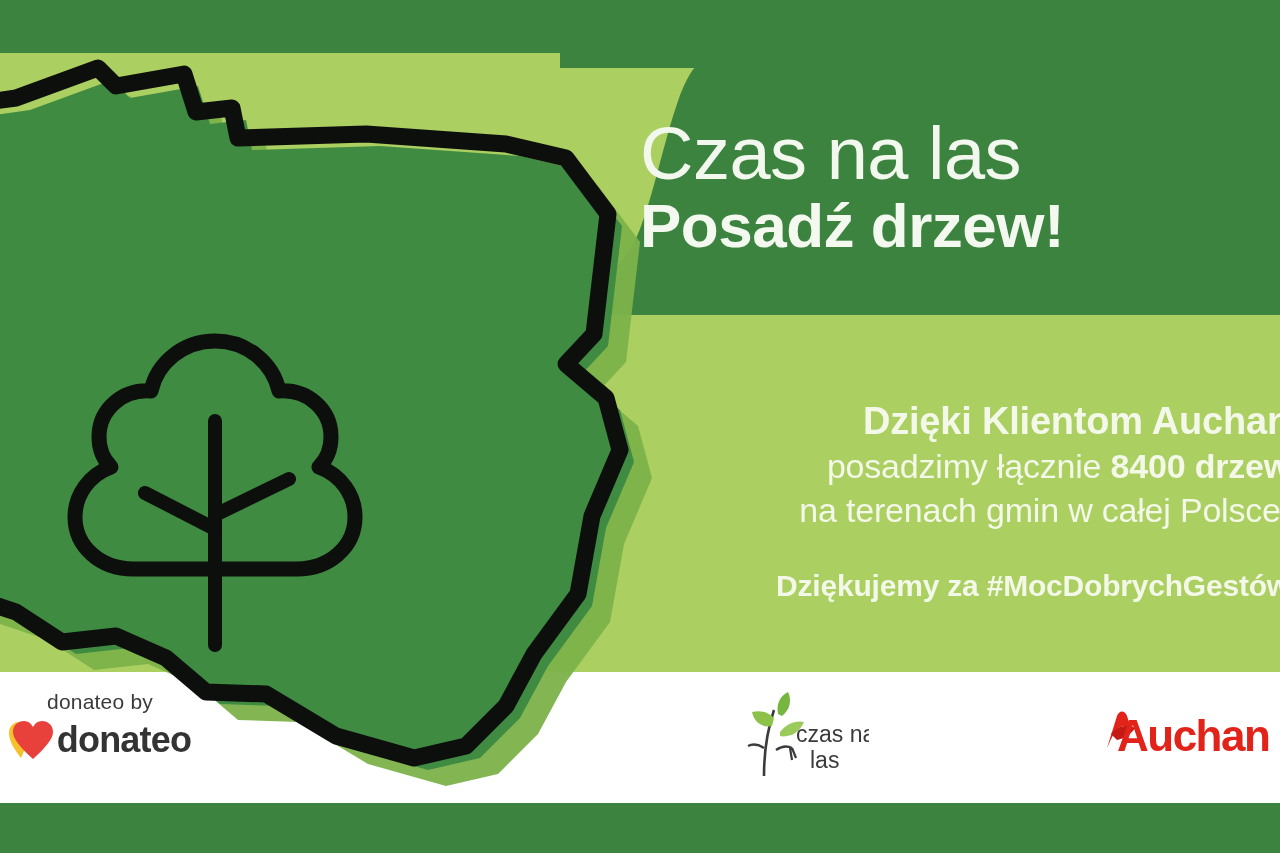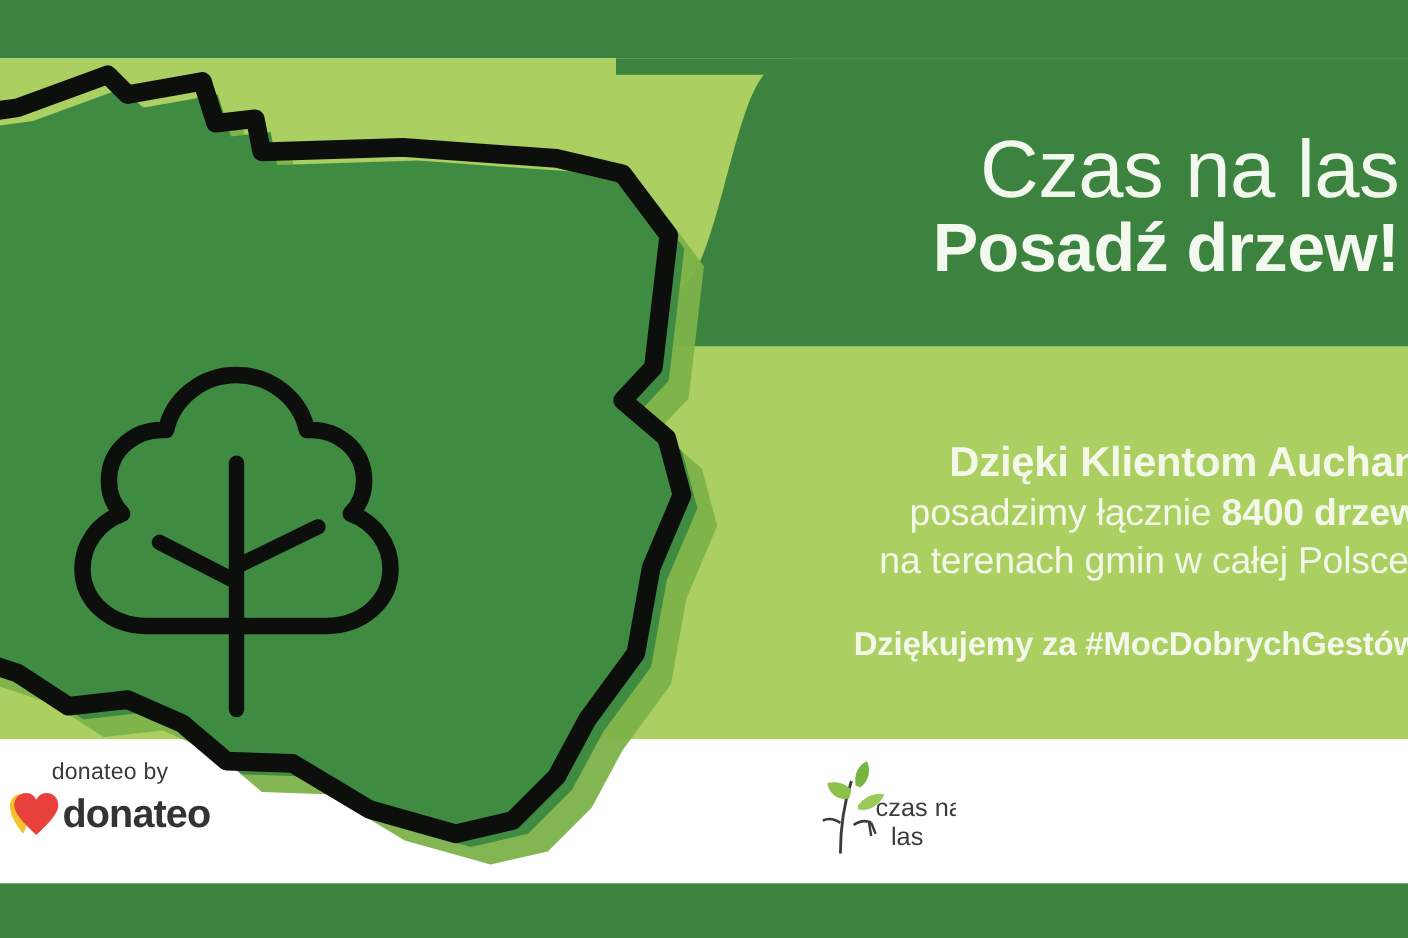--- a/index.html
+++ b/index.html
@@ -35,21 +35,21 @@
   }
   .headline-panel svg { display:block; }
 
   
   .map-wrap { position:absolute; left:-120px; top:58px; width:820px; height:720px; }
   .map-wrap svg { display:block; overflow:visible; }
 
   
   .headline {
     position:absolute; left:640px; top:118px; width:632px;
-    text-align:right; z-index:5;
+    text-align:left; z-index:5;
   }
   .headline .l1 {
     display:block;
     font-size:74px; font-weight:400; color:#f2f8ee;
     line-height:0.98; letter-spacing:-0.5px;
     white-space:nowrap;
   }
   .headline .l2 {
     display:block;
     font-size:62px; font-weight:bold; color:#f4f9f0;
@@ -209,14 +209,22 @@
         <path d="M30,60 C24,56 18,56 14,58" fill="none" stroke="#3b3b3b" stroke-width="2.4"></path>
         <path d="M42,62 C48,58 54,58 58,60" fill="none" stroke="#3b3b3b" stroke-width="2.4"></path>
         <path d="M56,60 L58,72 M58,60 L62,70" stroke="#3b3b3b" stroke-width="2.2" fill="none"></path>
       </g>
       <text x="62" y="54" font-family="'Liberation Sans',sans-serif" font-size="23" fill="#3b3b3b">czas na</text>
       <text x="76" y="80" font-family="'Liberation Sans',sans-serif" font-size="23" fill="#3b3b3b">las</text>
     </svg>
   </div>
 
 
+  <div class="logo-auchan">
+    <svg width="52" height="46" viewBox="0 0 52 46" style="position:absolute;left:-4px;top:-4px;">
+      <path d="M16,40 L26,8 C28,2 34,2 36,8 L40,20 C34,16 28,18 24,24
+               C20,30 18,36 16,40 Z" fill="#e2231a"></path>
+      <path d="M20,26 C26,18 36,16 44,20 C40,26 34,30 26,32 Z" fill="#c41a14"></path>
+    </svg>
+    <span class="txt" style="position:absolute;left:22px;top:2px;">Auchan</span>
+  </div>
 
 </div>
 
 </body></html>

